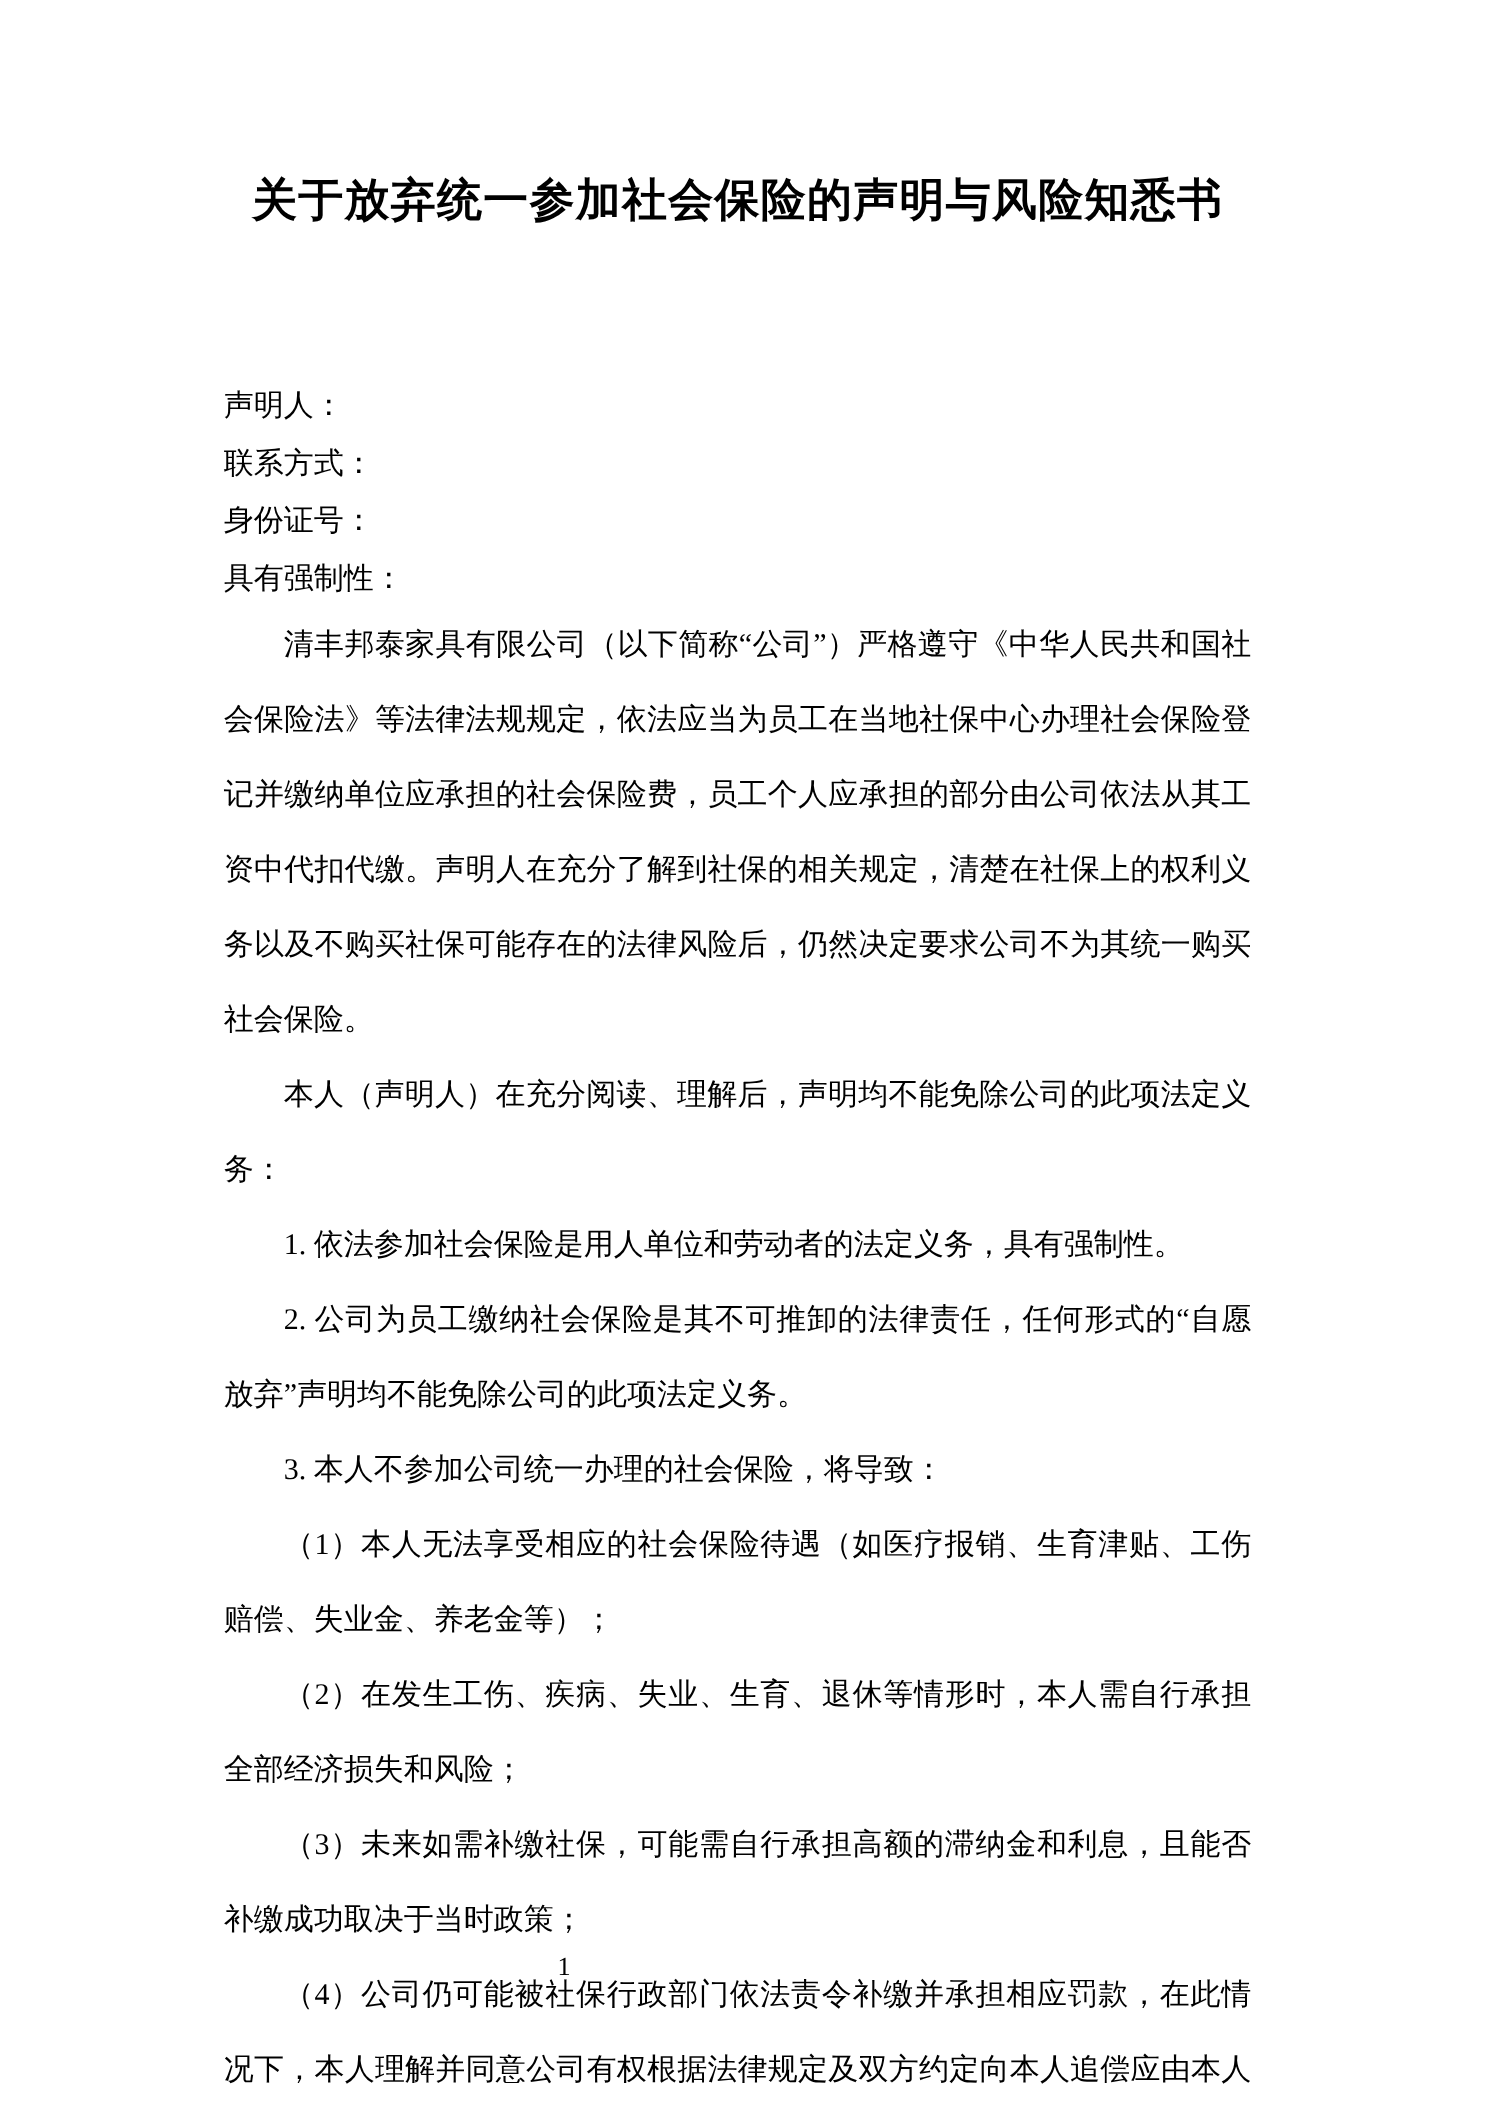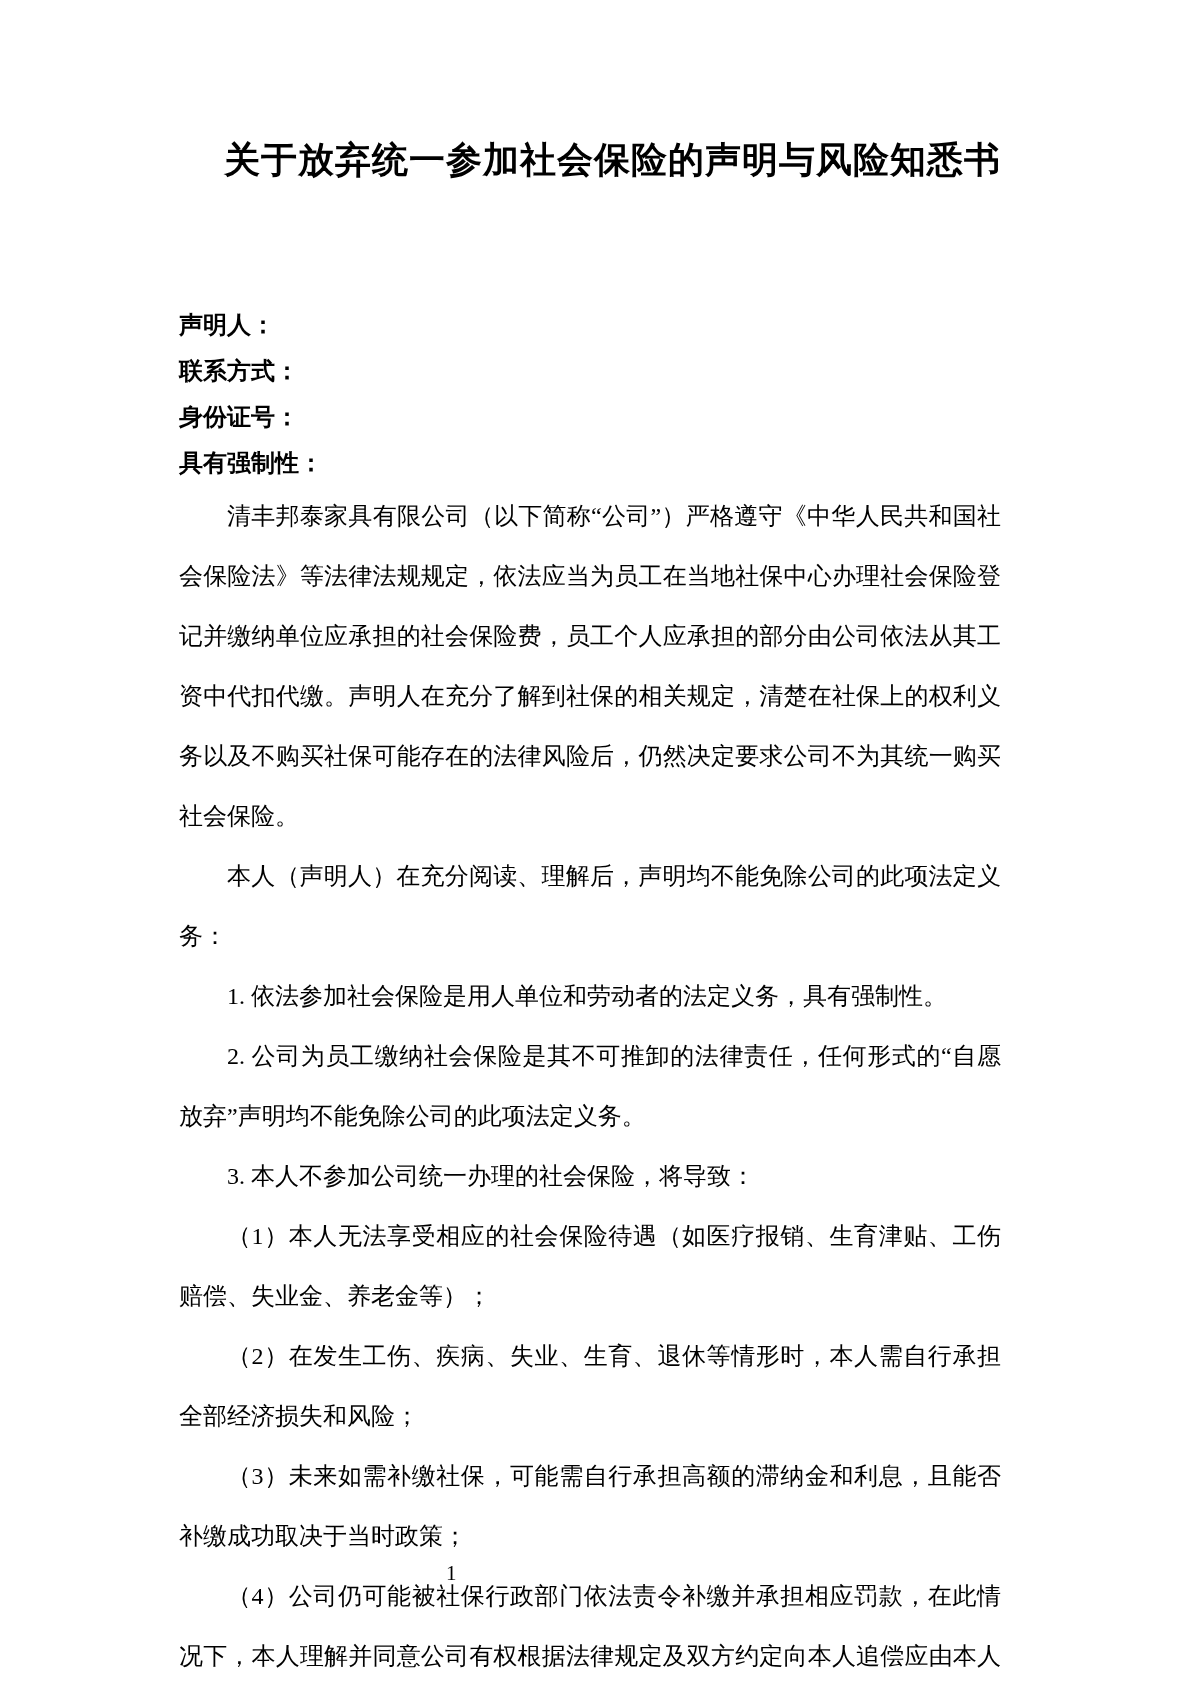--- a/index.html
+++ b/index.html
@@ -17,29 +17,29 @@
     color: #000000;
     font-family: "Liberation Serif", "DejaVu Serif", serif;
     overflow: hidden;
   }
   .doc-title {
     margin: 0;
     width: 822px;
     font-size: 36px;
     font-weight: 700;
     line-height: 64px;
-    text-align: right;
+    text-align: center;
     letter-spacing: 1px;
   }
   .fields {
     margin-top: 110px;
   }
   .field-label {
     font-size: 24px;
-    font-weight: 700;
+    font-weight: 400;
     line-height: 46px;
   }
   .doc-body {
     width: 822px;
     font-size: 24px;
     line-height: 60px;
     text-align: justify;
     line-break: strict;
   }
   .para {

